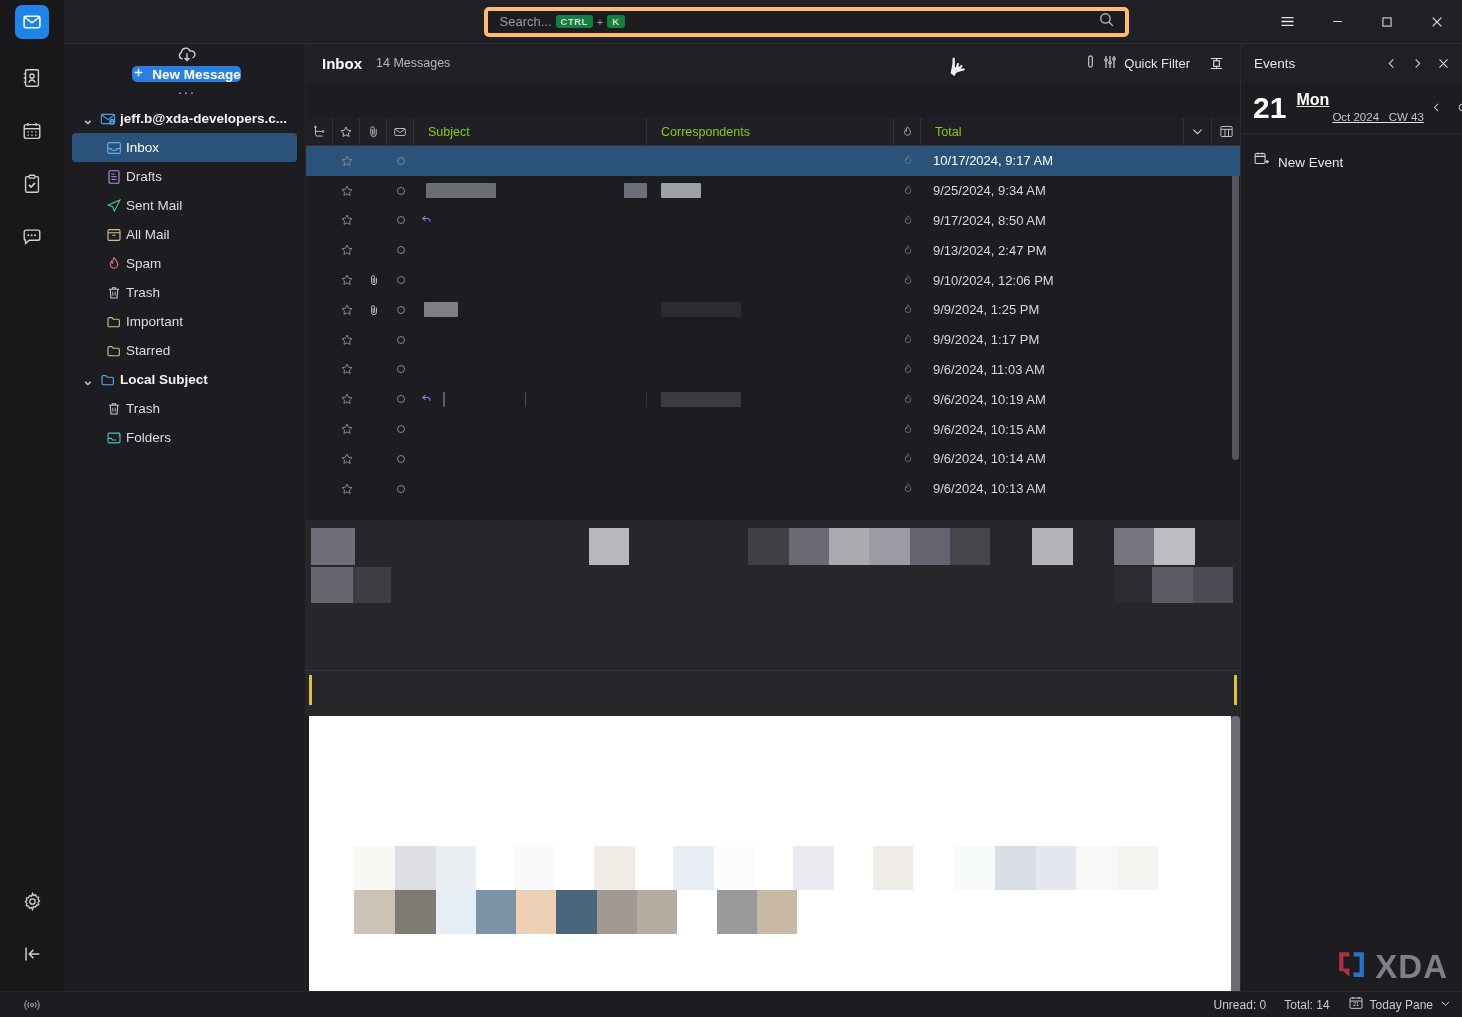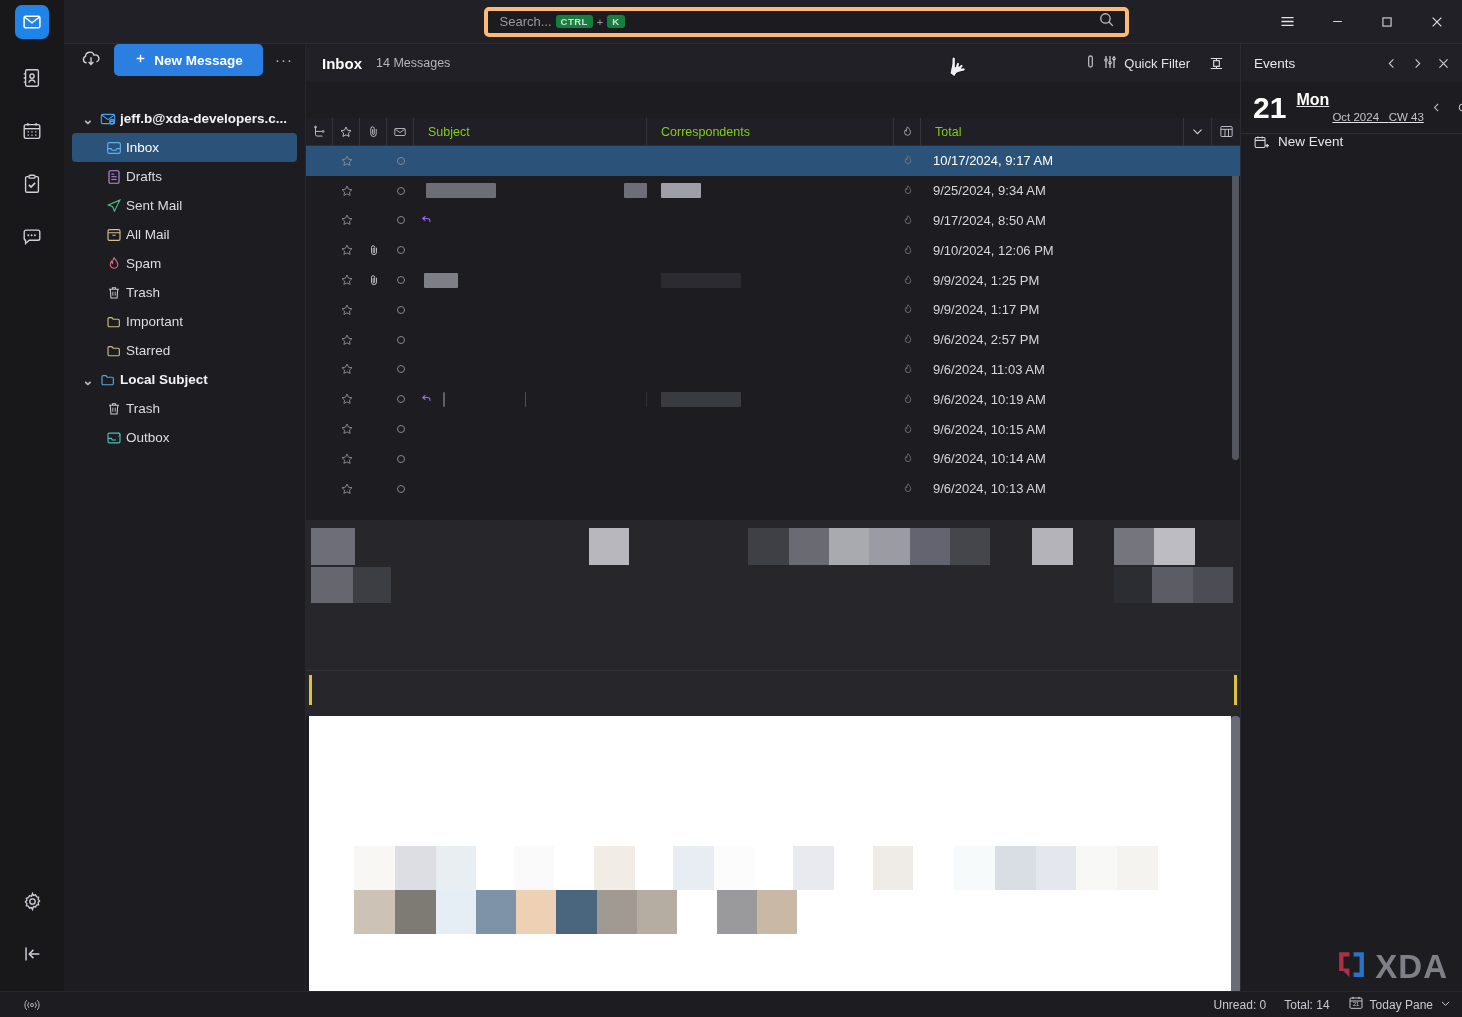--- a/index.html
+++ b/index.html
@@ -82,22 +82,22 @@
   .rail-bottom { margin-top: auto; display:flex; flex-direction:column; align-items:center; padding-bottom: 6px; }
 
   
   .folderpane {
     width: 242px; flex: 0 0 242px;
     background: #1c1c21;
     display: flex; flex-direction: column;
     border-right: 1px solid #26262c;
   }
   .fp-top {
-    height: 56px; display: flex; align-items: flex-start;
-    padding: 0 8px 0 12px; gap: 8px;
+    height: 56px; display: flex; align-items: center;
+    padding: 0 8px 0 12px;  flex-direction: column;
   }
   .cloud-btn {
     width: 30px; height: 30px; border-radius: 5px; cursor: pointer;
     display: flex; align-items: center; justify-content: center;
   }
   .new-msg-btn {
     height: 32px; flex: 1;
     background: #2a7fe0; color: #fff;
     border-radius: 5px;
     display: flex; align-items: center; justify-content: center; gap: 7px;
@@ -230,21 +230,21 @@
   .ev-date {
     height: 52px; flex: 0 0 52px; display: flex; align-items: center;
     padding: 0 4px 0 12px; border-bottom: 1px solid #2c2c33;
   }
   .ev-daynum { font-size: 30px; font-weight: bold; color: #fff; line-height: 1; }
   .ev-dtext { margin-left: 10px; text-decoration: underline; }
   .ev-dow { font-size: 16px; font-weight: bold; color: #fff; line-height: 1.05; }
   .ev-sub { font-size: 11.5px; color: #c3c3cc; margin-top: 2px; white-space: nowrap; margin-left: 36px; }
   .ev-dnav { margin-left: auto; display: flex; align-items: center; }
   .ev-newrow {
-    height: 36px; display: flex; align-items: flex-start; gap: 8px;
+    height: 36px; display: flex; align-items: flex-end; gap: 8px;
     padding-left: 12px; cursor: pointer; font-size: 13.5px; color: #e4e4ea;
   }
 
   
   .statusbar {
     height: 26px; flex: 0 0 26px;
     background: #1c1c21; display: flex; align-items: center;
     font-size: 12px; color: #c8c8d0;
     border-top: 1px solid #26262c;
     padding-right: 10px;
@@ -491,21 +491,21 @@
             <span class="flabel">Trash</span>
           </div>
           <div class="tree-row child">
             <span class="ficon">
               <svg width="16" height="16" viewBox="0 0 24 24" fill="none" stroke="#4cc0b4" stroke-width="1.7">
                 <rect x="3" y="4.6" width="18" height="14.8" rx="2"></rect>
                 <path d="M3 12.6h5l1.6 2.4h5.4"></path>
                 <path d="M18.6 4.2l2.8 2.8-2.8 2.8" stroke-width="1.4"></path>
               </svg>
             </span>
-            <span class="flabel">Outbox</span>
+            <span class="flabel">Folders</span>
           </div>
         </div>
     </div>
 
     <div class="msgarea">
 
       <div class="list-head">
         <span class="lh-title">Inbox</span>
         <span class="lh-count">14 Messages</span>
         <div class="lh-right">
@@ -653,20 +653,40 @@
             </span>
             <span class="c-date">9/17/2024, 8:50 AM</span>
           </div>
           <div class="row">
             <span class="c-thread"></span>
             <span class="c-star">
               <svg width="14" height="14" viewBox="0 0 24 24" fill="none" stroke="#8b8b95" stroke-width="1.6">
                 <path d="M12 3.5l2.6 5.4 5.9.8-4.3 4.1 1.1 5.8L12 16.9l-5.3 2.7 1.1-5.8-4.3-4.1 5.9-.8z"></path>
               </svg>
             </span>
+            <span class="c-att"></span>
+            <span class="c-read">
+              <span class="unread-dot"></span>
+            </span>
+            <span class="c-subj"></span>
+            <span class="c-corr"></span>
+            <span class="c-dicon">
+              <svg width="12" height="13" viewBox="0 0 24 24" fill="none" stroke="#7d7d87" stroke-width="1.5">
+                <path d="M12 2.5c3.5 4.2 5.5 6.5 5.5 10.1A5.5 5.5 0 016.5 12.6c0-1.8.7-3.2 1.8-4.6.1 1.4.7 2.3 1.6 2.7-.3-3.1.8-6 2.1-8.2z"></path>
+              </svg>
+            </span>
+            <span class="c-date">9/13/2024, 2:47 PM</span>
+          </div>
+          <div class="row">
+            <span class="c-thread"></span>
+            <span class="c-star">
+              <svg width="14" height="14" viewBox="0 0 24 24" fill="none" stroke="#8b8b95" stroke-width="1.6">
+                <path d="M12 3.5l2.6 5.4 5.9.8-4.3 4.1 1.1 5.8L12 16.9l-5.3 2.7 1.1-5.8-4.3-4.1 5.9-.8z"></path>
+              </svg>
+            </span>
             <span class="c-att">
               <svg width="12" height="12" viewBox="0 0 24 24" fill="none" stroke="#cbcbd4" stroke-width="1.8">
                 <path d="M17 7.5v8.8a5 5 0 01-10 0V6.6a3.2 3.2 0 016.4 0v9.5a1.5 1.5 0 01-3 0V7.8"></path>
               </svg>
             </span>
             <span class="c-read">
               <span class="unread-dot"></span>
             </span>
             <span class="c-subj"></span>
             <span class="c-corr"></span>
@@ -717,40 +737,20 @@
               <span class="unread-dot"></span>
             </span>
             <span class="c-subj"></span>
             <span class="c-corr"></span>
             <span class="c-dicon">
               <svg width="12" height="13" viewBox="0 0 24 24" fill="none" stroke="#7d7d87" stroke-width="1.5">
                 <path d="M12 2.5c3.5 4.2 5.5 6.5 5.5 10.1A5.5 5.5 0 016.5 12.6c0-1.8.7-3.2 1.8-4.6.1 1.4.7 2.3 1.6 2.7-.3-3.1.8-6 2.1-8.2z"></path>
               </svg>
             </span>
             <span class="c-date">9/9/2024, 1:17 PM</span>
-          </div>
-          <div class="row">
-            <span class="c-thread"></span>
-            <span class="c-star">
-              <svg width="14" height="14" viewBox="0 0 24 24" fill="none" stroke="#8b8b95" stroke-width="1.6">
-                <path d="M12 3.5l2.6 5.4 5.9.8-4.3 4.1 1.1 5.8L12 16.9l-5.3 2.7 1.1-5.8-4.3-4.1 5.9-.8z"></path>
-              </svg>
-            </span>
-            <span class="c-att"></span>
-            <span class="c-read">
-              <span class="unread-dot"></span>
-            </span>
-            <span class="c-subj"></span>
-            <span class="c-corr"></span>
-            <span class="c-dicon">
-              <svg width="12" height="13" viewBox="0 0 24 24" fill="none" stroke="#7d7d87" stroke-width="1.5">
-                <path d="M12 2.5c3.5 4.2 5.5 6.5 5.5 10.1A5.5 5.5 0 016.5 12.6c0-1.8.7-3.2 1.8-4.6.1 1.4.7 2.3 1.6 2.7-.3-3.1.8-6 2.1-8.2z"></path>
-              </svg>
-            </span>
-            <span class="c-date">9/6/2024, 2:57 PM</span>
           </div>
           <div class="row">
             <span class="c-thread"></span>
             <span class="c-star">
               <svg width="14" height="14" viewBox="0 0 24 24" fill="none" stroke="#8b8b95" stroke-width="1.6">
                 <path d="M12 3.5l2.6 5.4 5.9.8-4.3 4.1 1.1 5.8L12 16.9l-5.3 2.7 1.1-5.8-4.3-4.1 5.9-.8z"></path>
               </svg>
             </span>
             <span class="c-att"></span>
             <span class="c-read">

